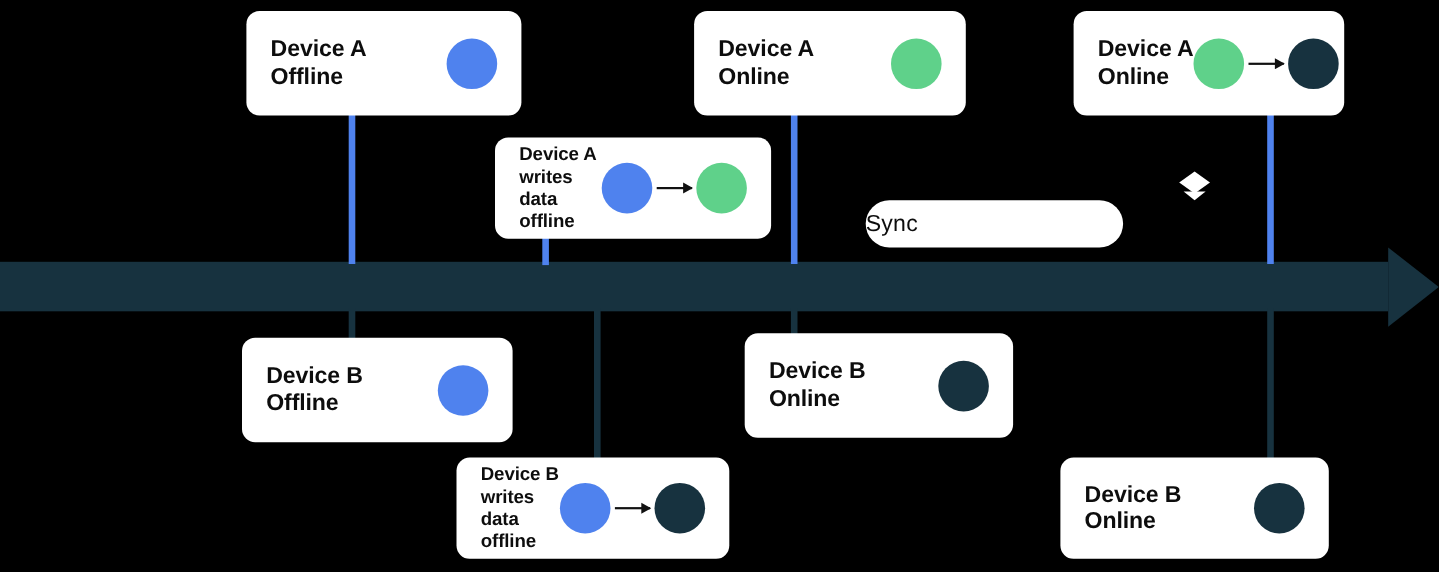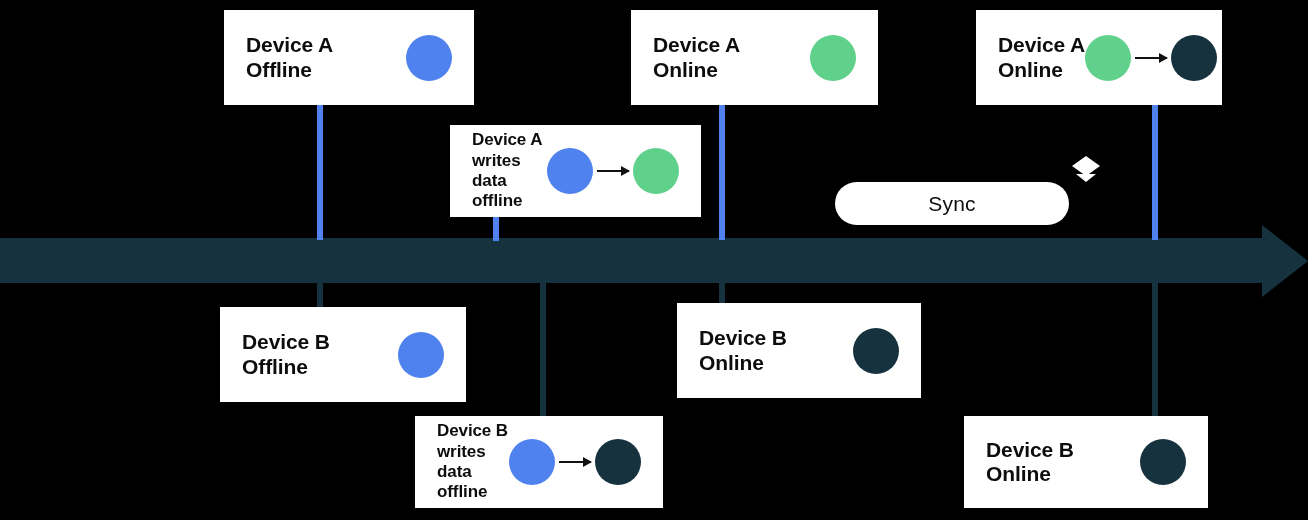--- a/index.html
+++ b/index.html
@@ -43,21 +43,21 @@
     position: absolute;
     width: 6px;
   }
   .conn.up   { background: #4f82ee; }
   .conn.down { background: #17323f; }
 
   
   .card {
     position: absolute;
     background: #ffffff;
-    border-radius: 0;
+    border-radius: 12px;
     box-sizing: border-box;
     display: flex;
     align-items: center;
     padding: 0 22px;
   }
   .card-label {
     color: #0d0d0d;
     font-weight: bold;
     font-size: 21px;
     line-height: 1.16;
@@ -98,29 +98,28 @@
     width: 0;
     height: 0;
     border-top: 5px solid transparent;
     border-bottom: 5px solid transparent;
     border-left: 9px solid #111111;
   }
 
   
   .sync-pill {
     position: absolute;
-    left: 835px;
+    left: 787px;
     top: 182px;
     width: 234px;
     height: 43px;
     background: #ffffff;
     border-radius: 22px;
     display: flex;
     align-items: center;
-    justify-content: center;
     color: #0d0d0d;
     font-size: 21px;
     letter-spacing: 0.2px;
   }
   .layers-icon {
     position: absolute;
     left: 1068px;
     top: 152px;
     width: 36px;
     height: 36px;

